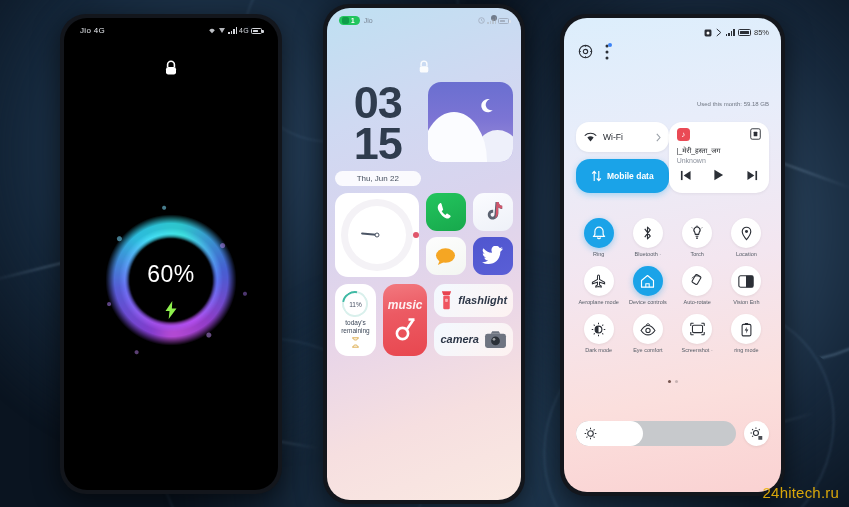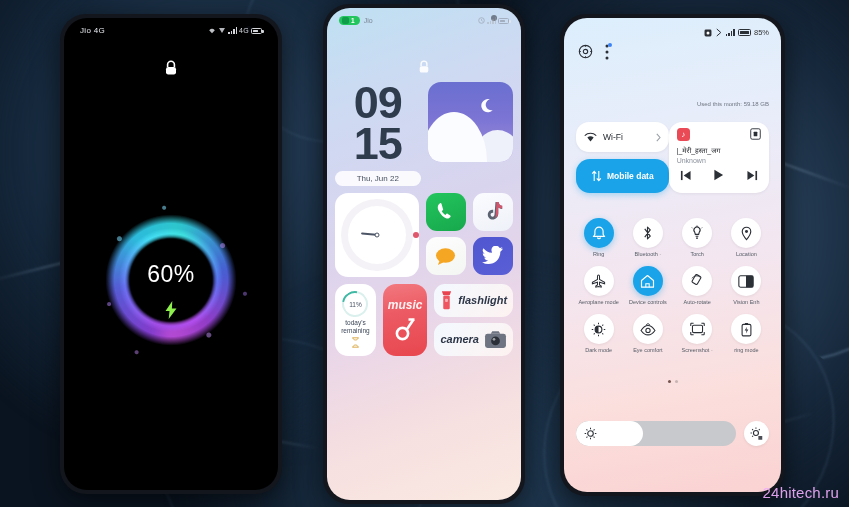--- a/index.html
+++ b/index.html
@@ -170,21 +170,21 @@
   .dots { position:absolute; top:362px; left:0; right:0; display:flex; justify-content:center; gap:4px; }
   .dots i { width:3px; height:3px; border-radius:50%; background:#c9b4b4; display:block; }
   .dots i.act { background:#77554f; }
   .bright-row { position:absolute; bottom:46px; left:12px; right:12px;
      display:flex; align-items:center; gap:8px; }
   .slider { flex:1; height:25px; border-radius:13px; background:#c7c9cc; position:relative; overflow:hidden; }
   .slider .fill { position:absolute; left:0; top:0; bottom:0; background:#fff; border-radius:13px;
      display:flex; align-items:center; padding-left:8px; }
   .auto-br { width:25px; height:25px; border-radius:50%; background:#fff;
      display:flex; align-items:center; justify-content:center; box-shadow:0 1px 3px rgba(0,0,0,.08); }
-  .wm { position:absolute; right:10px; bottom:6px; color:#f0abfc; font-size:15px;
+  .wm { position:absolute; right:10px; bottom:6px; color:#eab308; font-size:15px;
      letter-spacing:.2px; opacity:.92; }
   .notch { position:absolute; top:8px; right:26px; width:7px; height:7px; border-radius:50%;
      background:#05070a; }
   .notch2 { position:absolute; top:7px; right:24px; width:6px; height:6px; border-radius:50%;
      background:rgba(40,44,54,.55); }
 </style>
 </head>
 <body>
 
 <div id="bg">
@@ -278,21 +278,21 @@
       <svg width="12" height="14" viewBox="0 0 14 16">
         <path d="M3.6 7 V4.6 a3.4 3.4 0 0 1 6.8 0 V7" fill="none" stroke="#fff" stroke-width="1.6"></path>
         <rect x="2" y="7" width="10" height="7.5" rx="2.2" fill="#fff"></rect>
       </svg>
     </div>
 
     <div class="p2-grid">
 
       <div style="display:flex;gap:7px;align-items:flex-start">
         <div style="width:50%">
-          <div class="clock-big">09</div>
+          <div class="clock-big">03</div>
           <div class="clock-big">15</div>
           <div class="date-pill">Thu, Jun 22</div>
         </div>
         <div style="width:50%;display:flex;flex-direction:column;gap:7px">
           <div class="card w-moon">
             <svg width="17" height="17" viewBox="0 0 18 18" style="position:absolute;right:16px;top:16px">
               <path d="M13.6 12.8 A7 7 0 1 1 10.4 1.4 A5.6 5.6 0 0 0 13.6 12.8 Z" fill="#fdfdff"></path>
             </svg>
             <div class="hillB"></div>
             <div class="hillA"></div>

